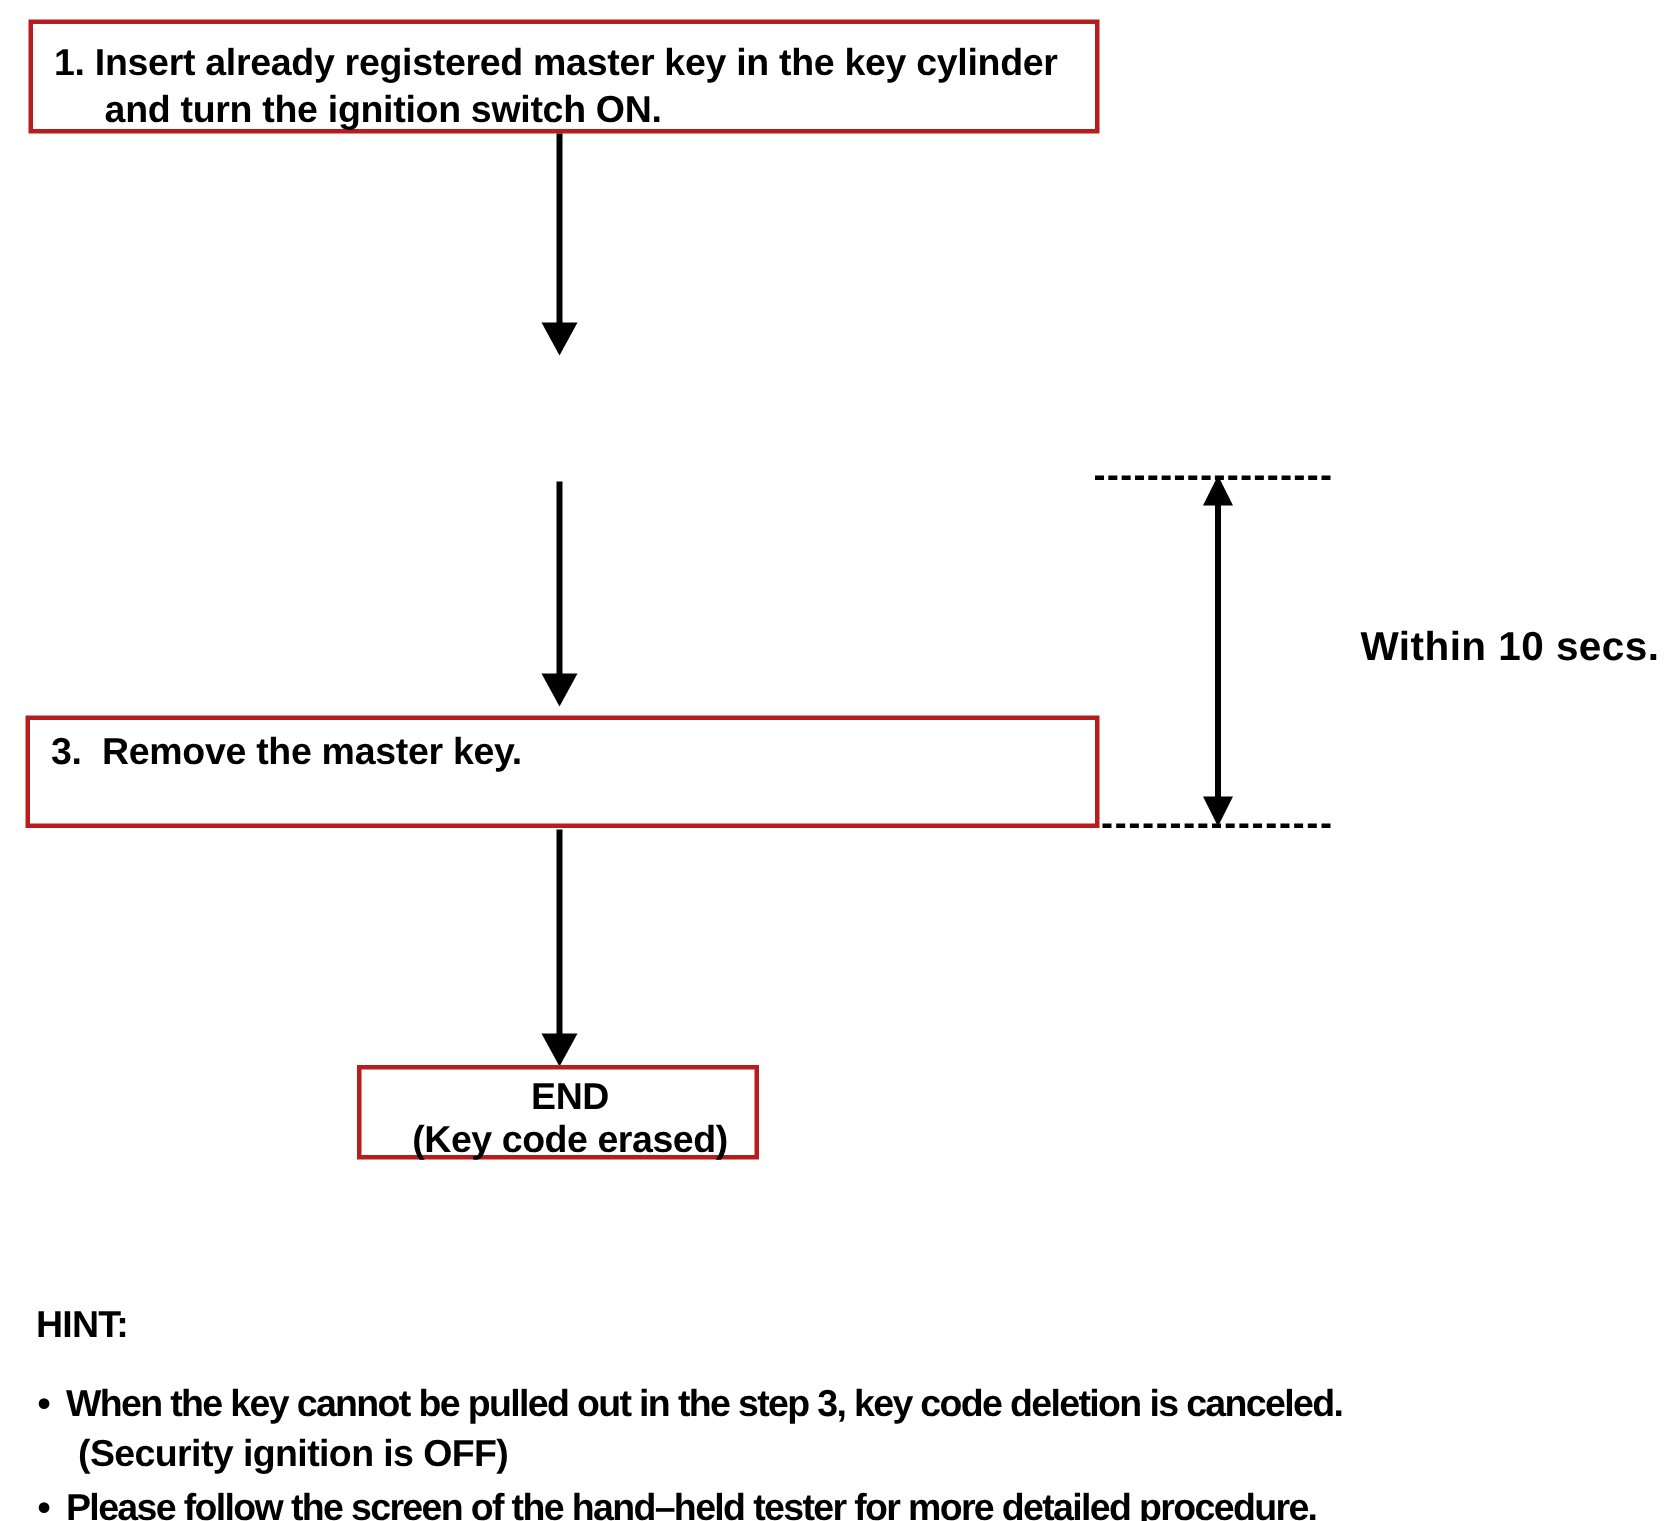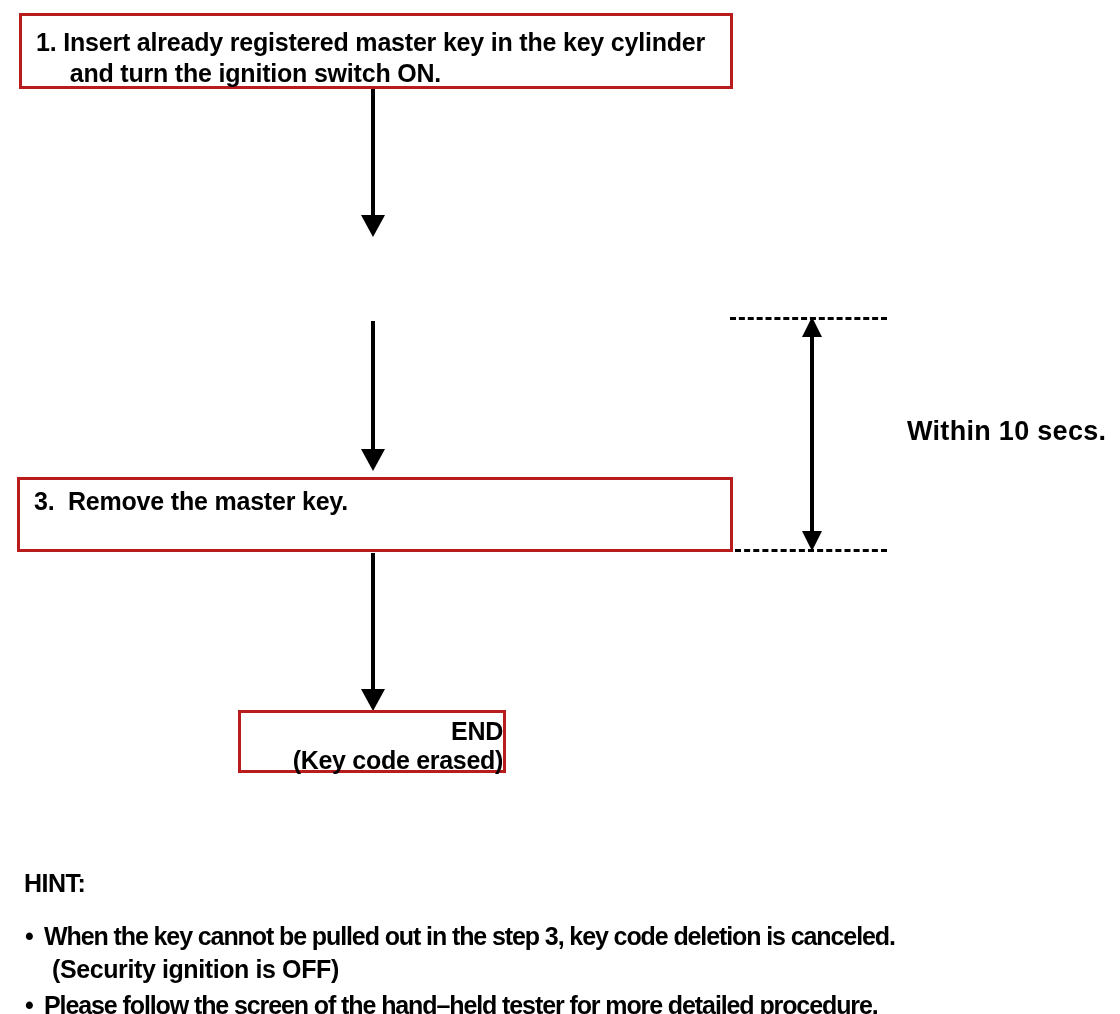--- a/index.html
+++ b/index.html
@@ -48,21 +48,21 @@
 
   #box-step3 { left: 17px; top: 477px; width: 716px; height: 75px; }
   #box-step3 .txt { top: 6px; }
 
   #box-end {
     left: 238px; top: 710px; width: 268px; height: 63px;
   }
   #box-end .endtxt {
     position: absolute;
     left: 16px; right: 0; top: 4px;
-    text-align: right;
+    text-align: center;
     font-weight: bold;
     font-size: 25px;
     line-height: 29px;
     letter-spacing: -0.3px;
     white-space: pre-wrap;
   }
 
   
   .vline {
     position: absolute;

